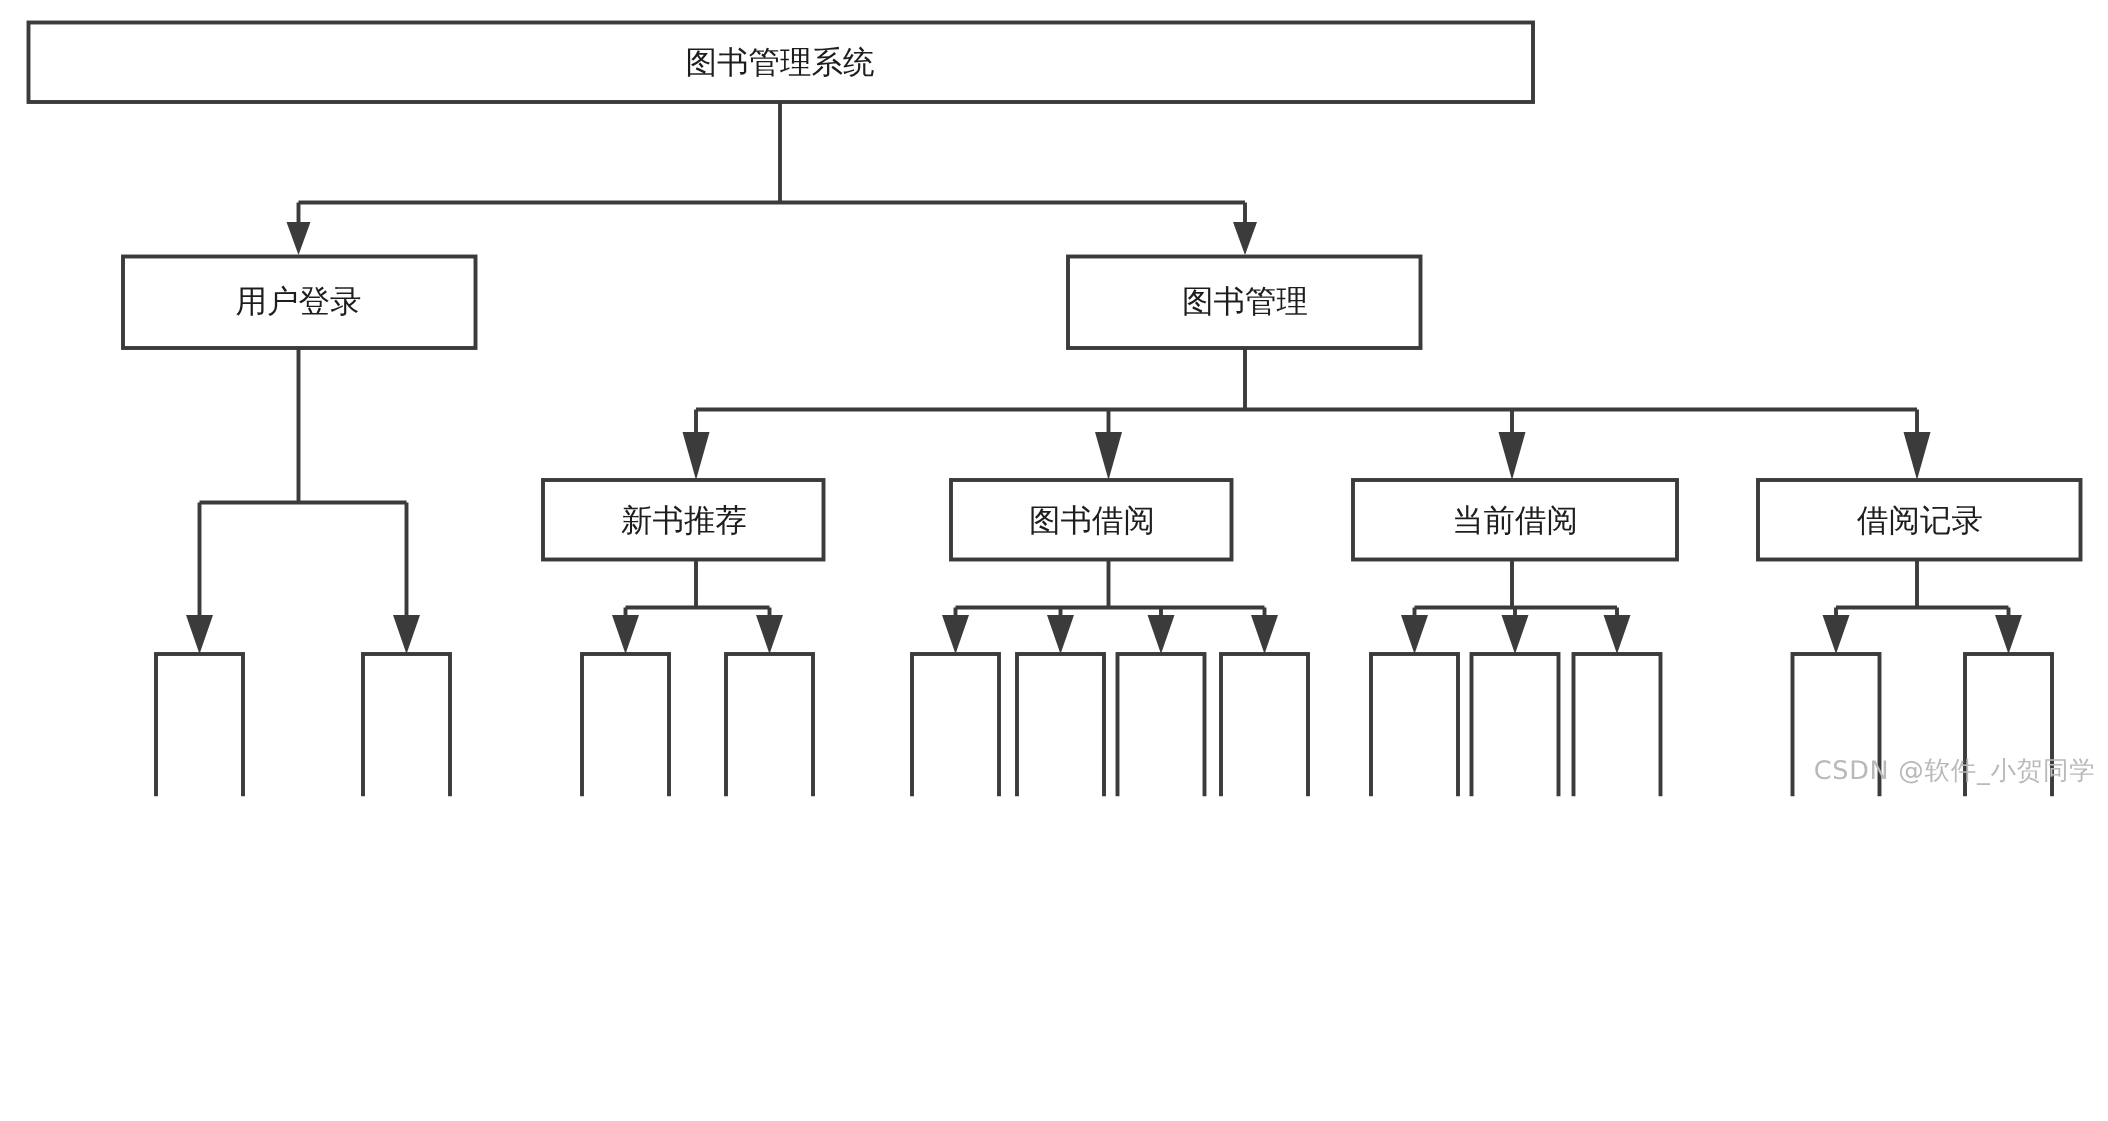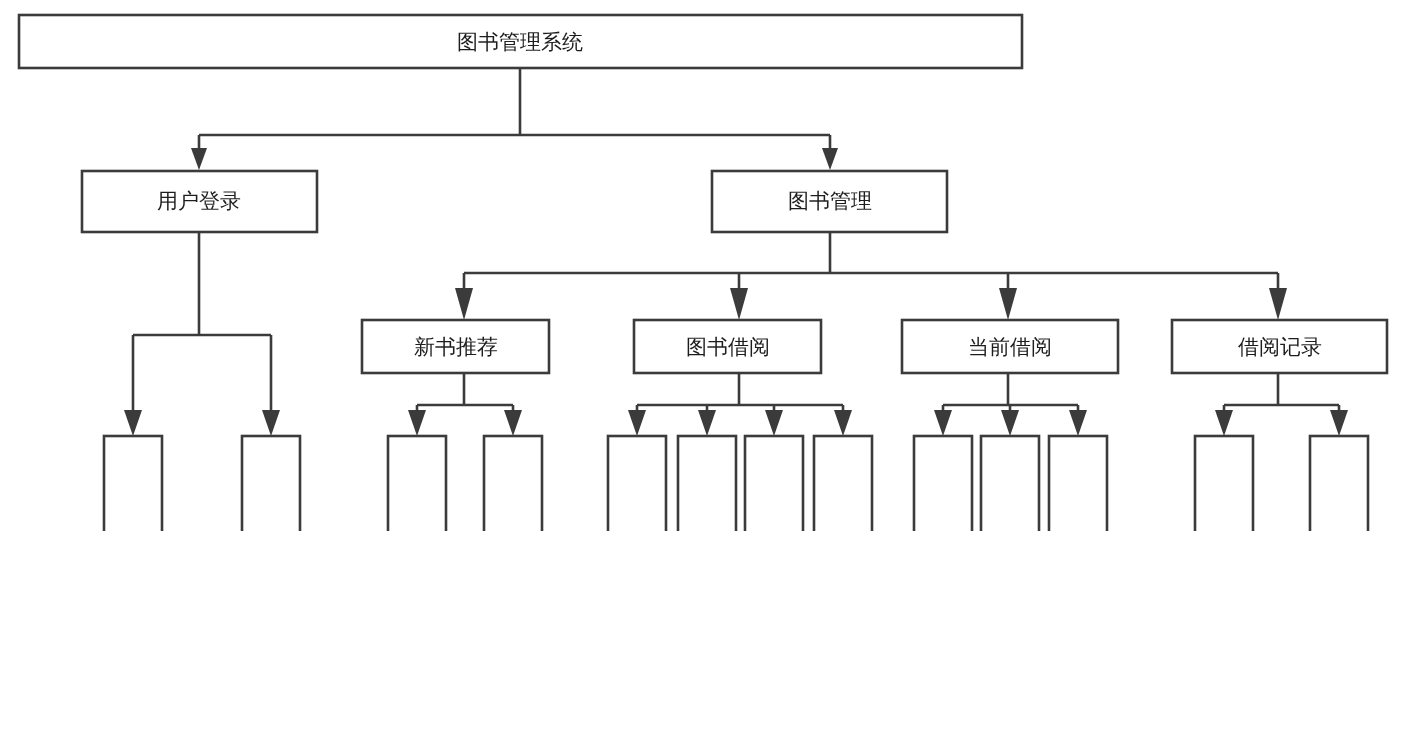--- a/index.html
+++ b/index.html
@@ -207,13 +207,14 @@
   <div class="node-label-v" style="left:745px; top:444px; width:58px; height:290px; justify-content:center; display:flex;">编辑图书（管理员）</div>
   <div class="node-label-v" style="left:814px; top:505px; width:58px; height:229px; justify-content:center; display:flex;">借阅图书</div>
 
   <div class="node-label-v" style="left:914px; top:505px; width:58px; height:229px; justify-content:center; display:flex;">查询图书</div>
   <div class="node-label-v" style="left:981px; top:505px; width:58px; height:229px; justify-content:center; display:flex;">归还图书</div>
   <div class="node-label-v" style="left:1049px; top:444px; width:58px; height:290px; justify-content:center; display:flex;">确认归还（管理员）</div>
 
   <div class="node-label-v" style="left:1195px; top:470px; width:58px; height:264px; justify-content:center; display:flex;">新增借阅记录</div>
   <div class="node-label-v" style="left:1310px; top:470px; width:58px; height:264px; justify-content:center; display:flex;">查询借阅记录</div>
 
+  <div class="watermark">CSDN @软件_小贺同学</div>
 </div>
 
 </body></html>

